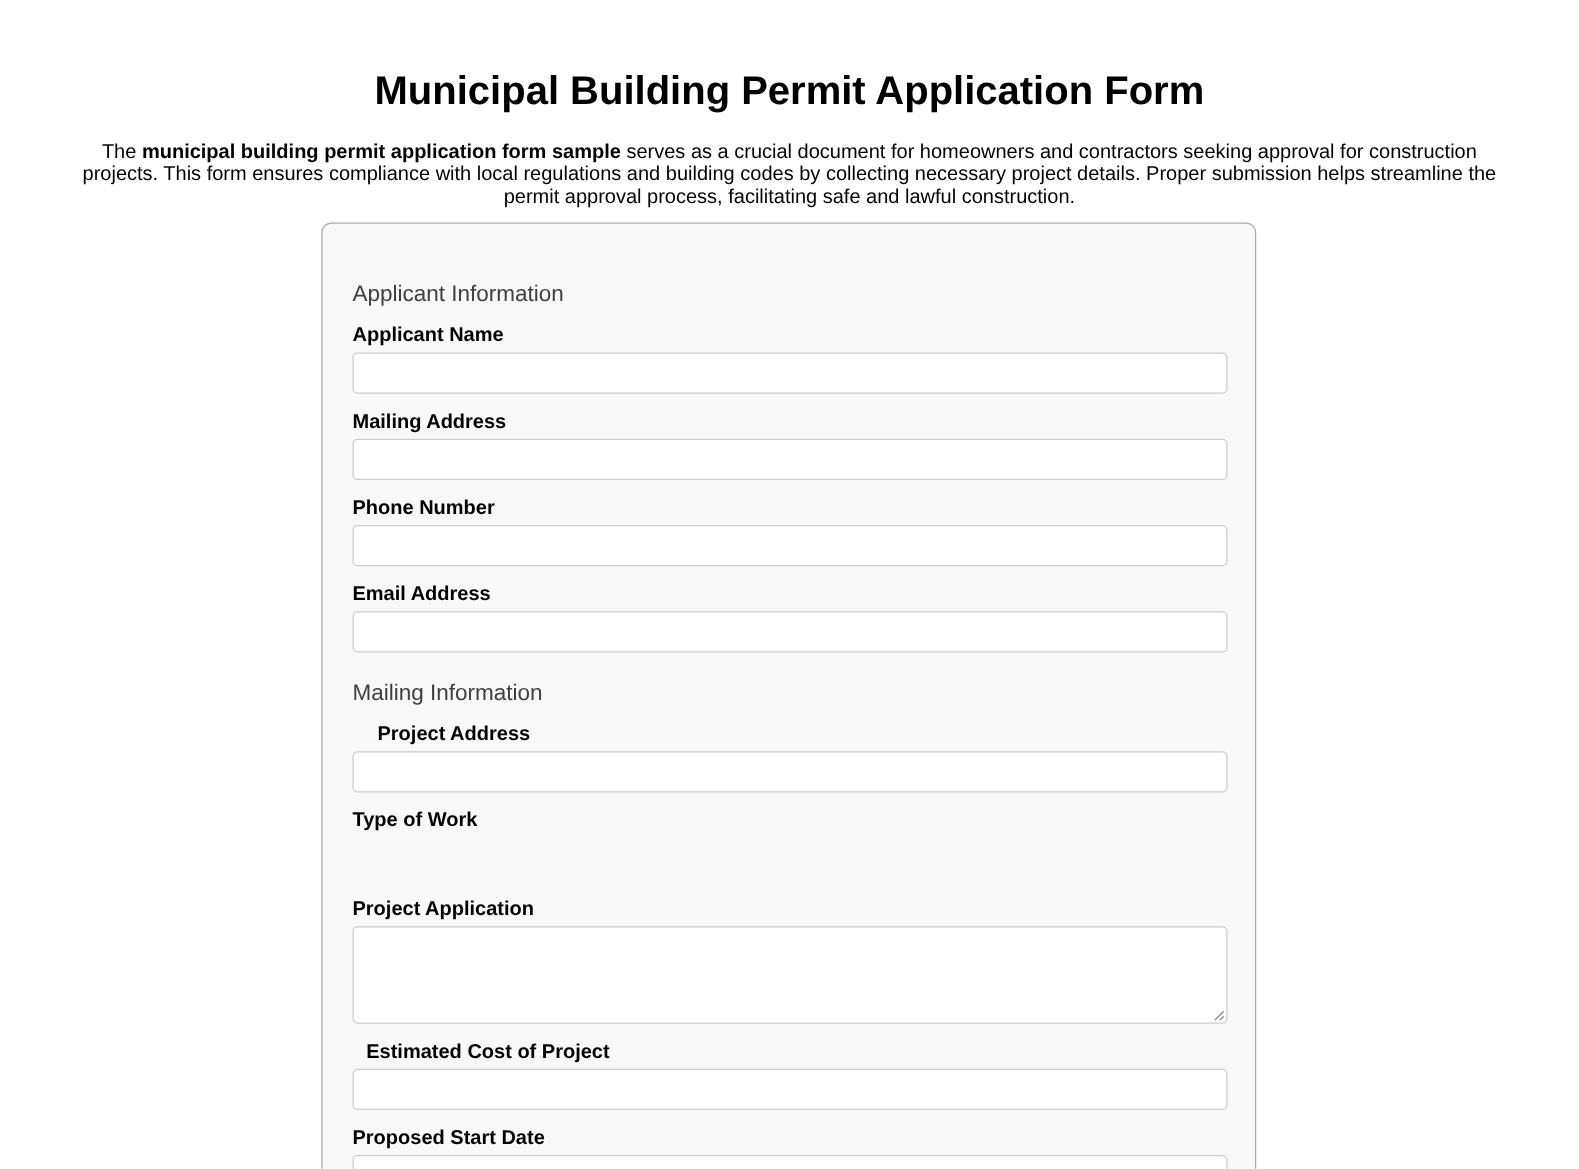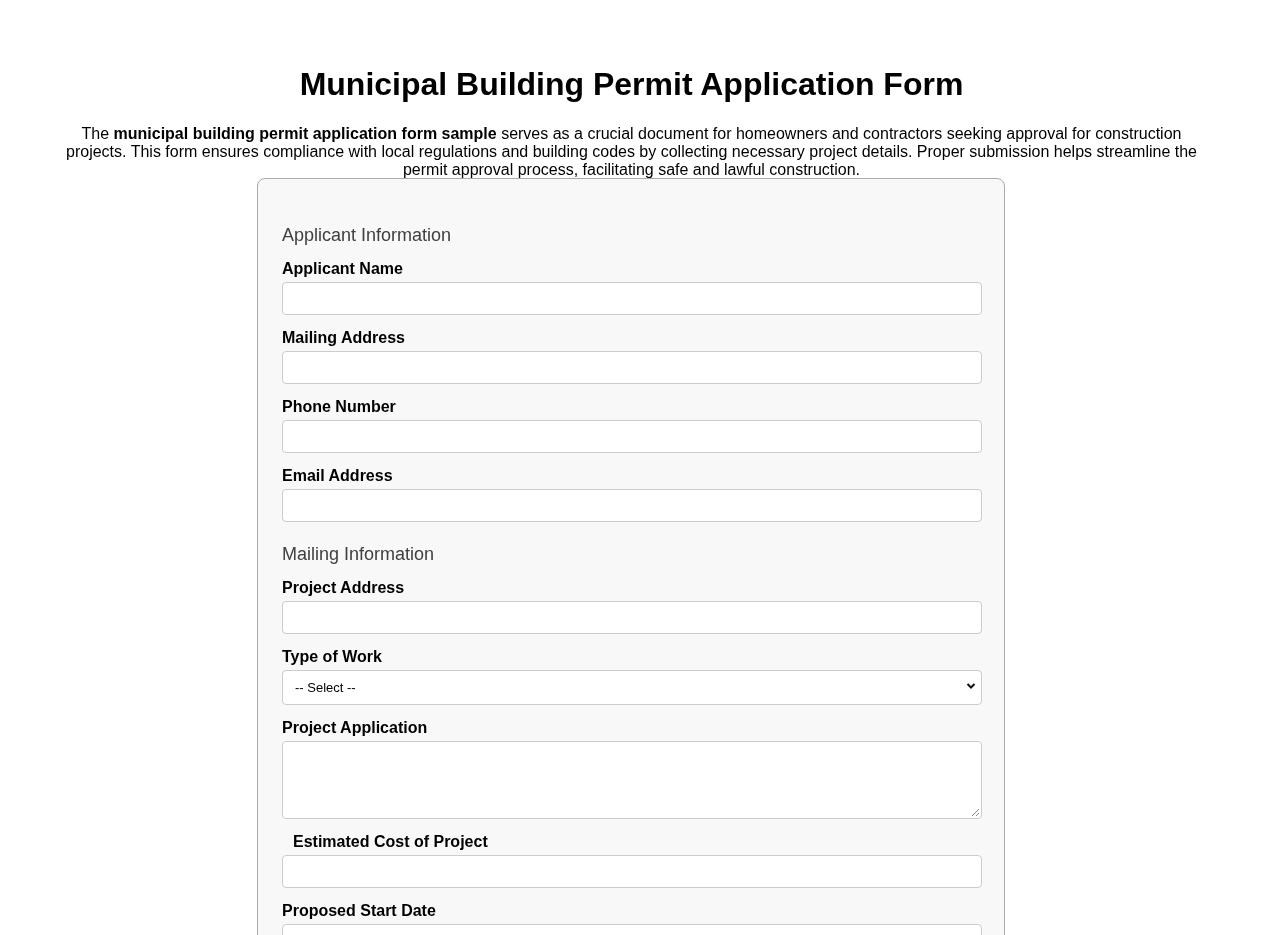--- a/index.html
+++ b/index.html
@@ -4,21 +4,21 @@
   <style>
     html, body { margin: 0; padding: 0; background: #ffffff; }
     body {
       font-family: "Liberation Sans", sans-serif;
       color: #000;
       width: 1263px;
       height: 935px;
       overflow: hidden;
       position: relative;
     }
-    .page { padding: 16px 50px; }
+    .page { padding: 4px 50px; }
     h1 {
       font-family: "Liberation Sans", sans-serif;
       font-size: 32px;
       font-weight: bold;
       text-align: center;
       margin: 0;
       padding-top: 49px;
       line-height: 38px;
     }
     .intro {
@@ -114,30 +114,24 @@
   <input class="field abs" style="top: 172px;" type="text" value="">
 
   <label class="label abs" style="top:219px;">Phone Number</label>
   <input class="field abs" style="top: 241px;" type="text" value="">
 
   <label class="label abs" style="top:288px;">Email Address</label>
   <input class="field abs" style="top: 310px;" type="text" value="">
 
   <h3 class="section-title abs" style="top:364px;">Mailing Information</h3>
 
-  <label class="label abs" style="top:400px;">Project Address</label>
+  <label class="label abs" style="top:400px;margin-left:20px;">Project Address</label>
   <input class="field abs" style="top: 422px;" type="text" value="">
 
   <label class="label abs" style="top:469px;">Type of Work</label>
-  <div class="select-wrap abs" style="top:491px;">
-    <div class="field select">-- Select --</div>
-    <svg class="chev" viewBox="0 0 10 10">
-      <polyline points="1.5,3 5,6.5 8.5,3" fill="none" stroke="#111" stroke-width="2"></polyline>
-    </svg>
-  </div>
 
   <label class="label abs" style="top:540px;">Project Application</label>
   <div class="field textarea abs" style="top:562px;">
     <span></span>
     <svg class="grip" viewBox="0 0 10 10">
       <line x1="9" y1="2" x2="2" y2="9" stroke="#888" stroke-width="1"></line>
       <line x1="9" y1="6" x2="6" y2="9" stroke="#888" stroke-width="1"></line>
     </svg>
   </div>
 

